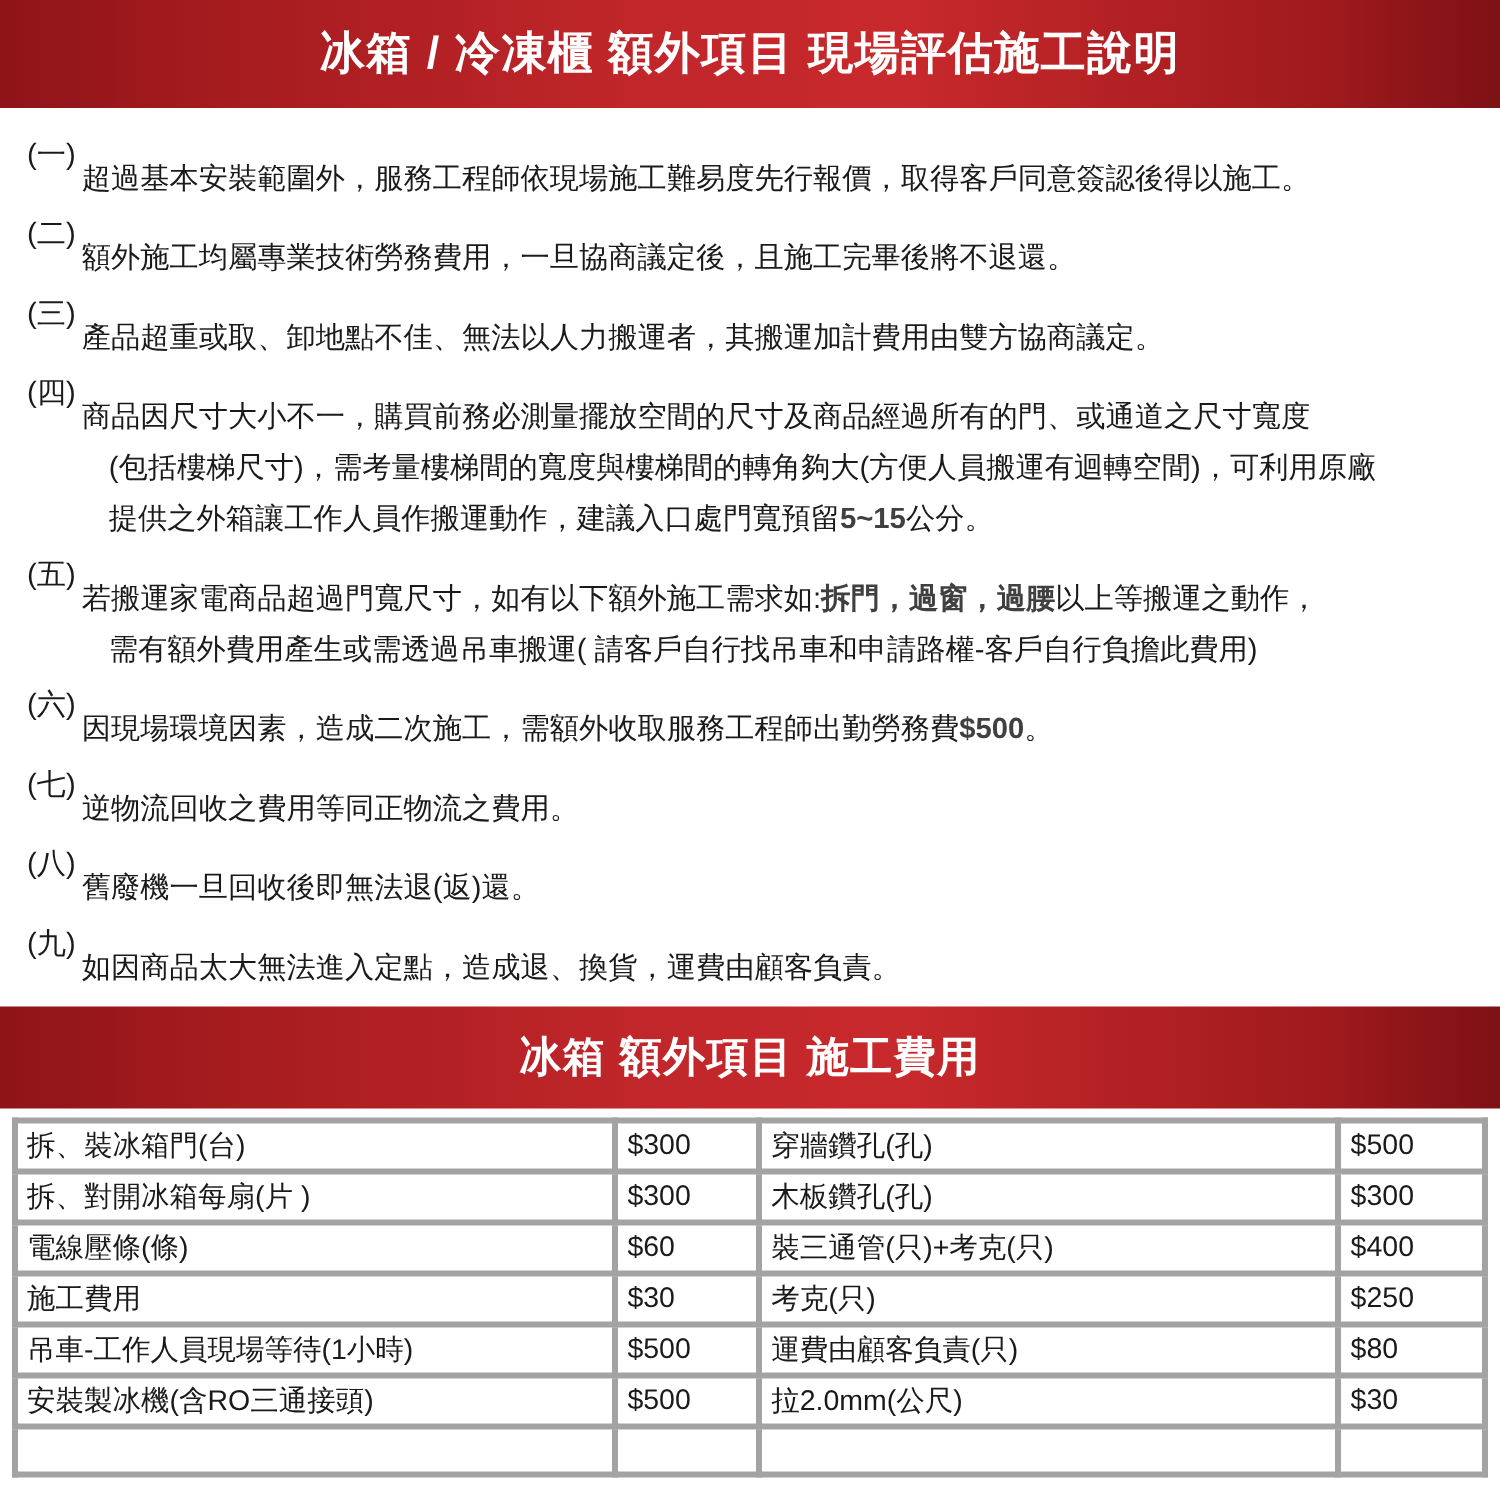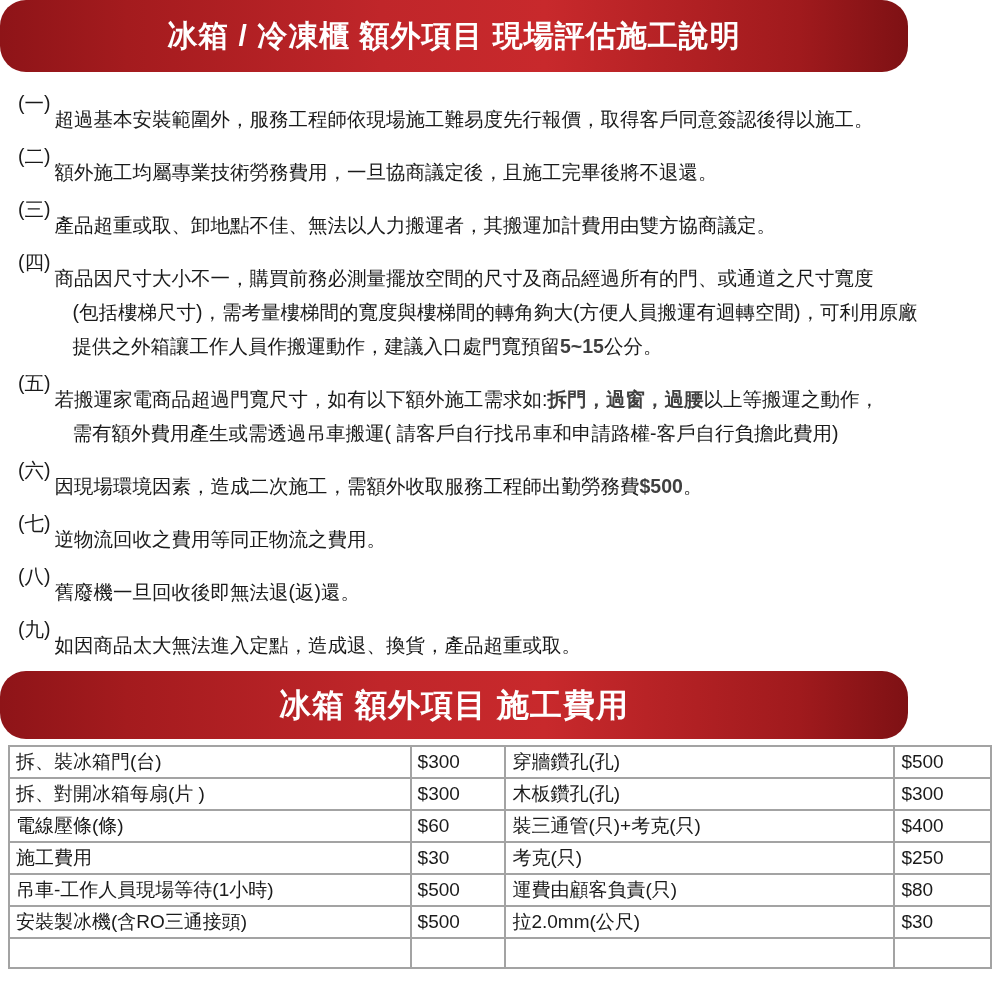--- a/index.html
+++ b/index.html
@@ -15,38 +15,37 @@
     overflow: hidden;
   }
   .page {
     position: relative;
     width: 1000px;
     height: 1000px;
   }
 
   
   .banner {
-    width: 908px;
+    width: 1000px;
     background: linear-gradient(90deg, #8e1418 0%, #a41b1e 14%, #c0262a 42%, #c8292c 60%, #a01a1d 88%, #7e1114 100%);
     color: #ffffff;
     text-align: center;
     font-weight: bold;
     letter-spacing: 1px;
     box-sizing: border-box;
-    border-radius: 26px;
   }
   .banner-1 {
     height: 72px;
     line-height: 72px;
     font-size: 30px;
   }
   .banner-2 {
     height: 68px;
     line-height: 68px;
-    font-size: 32px;
+    font-size: 28px;
   }
 
   
   .notes {
     padding: 14px 18px 6px 18px;
     box-sizing: border-box;
   }
   .note {
     display: flex;
     align-items: flex-start;
@@ -77,21 +76,21 @@
     padding: 0 8px;
     box-sizing: border-box;
   }
   table.fees {
     border-collapse: collapse;
     width: 984px;
     margin: 6px auto 0 auto;
     font-size: 19px;
   }
   table.fees td {
-    border: 2px solid #a3a3a3;
+    border: 4px solid #a3a3a3;
     height: 28px;
     padding: 1px 6px;
     white-space: nowrap;
     overflow: hidden;
   }
   td.item-a { width: 405px; }
   td.price-a { width: 86px; }
   td.item-b { width: 400px; margin-left: 44px; }
   td.price-b { width: 88px; text-align: left; }
   tr.blank td { height: 26px; }
@@ -147,21 +146,21 @@
       <span class="body">逆物流回收之費用等同正物流之費用。</span>
     </div>
 
     <div class="note">
       <span class="marker">(八)</span>
       <span class="body">舊廢機一旦回收後即無法退(返)還。</span>
     </div>
 
     <div class="note">
       <span class="marker">(九)</span>
-      <span class="body">如因商品太大無法進入定點，造成退、換貨，產品超重或取。</span>
+      <span class="body">如因商品太大無法進入定點，造成退、換貨，運費由顧客負責。</span>
     </div>
 
   </div>
 
   <div class="banner banner-2">冰箱 額外項目 施工費用</div>
 
   <div class="table-wrap">
     <table class="fees">
       <tbody>
         <tr>

